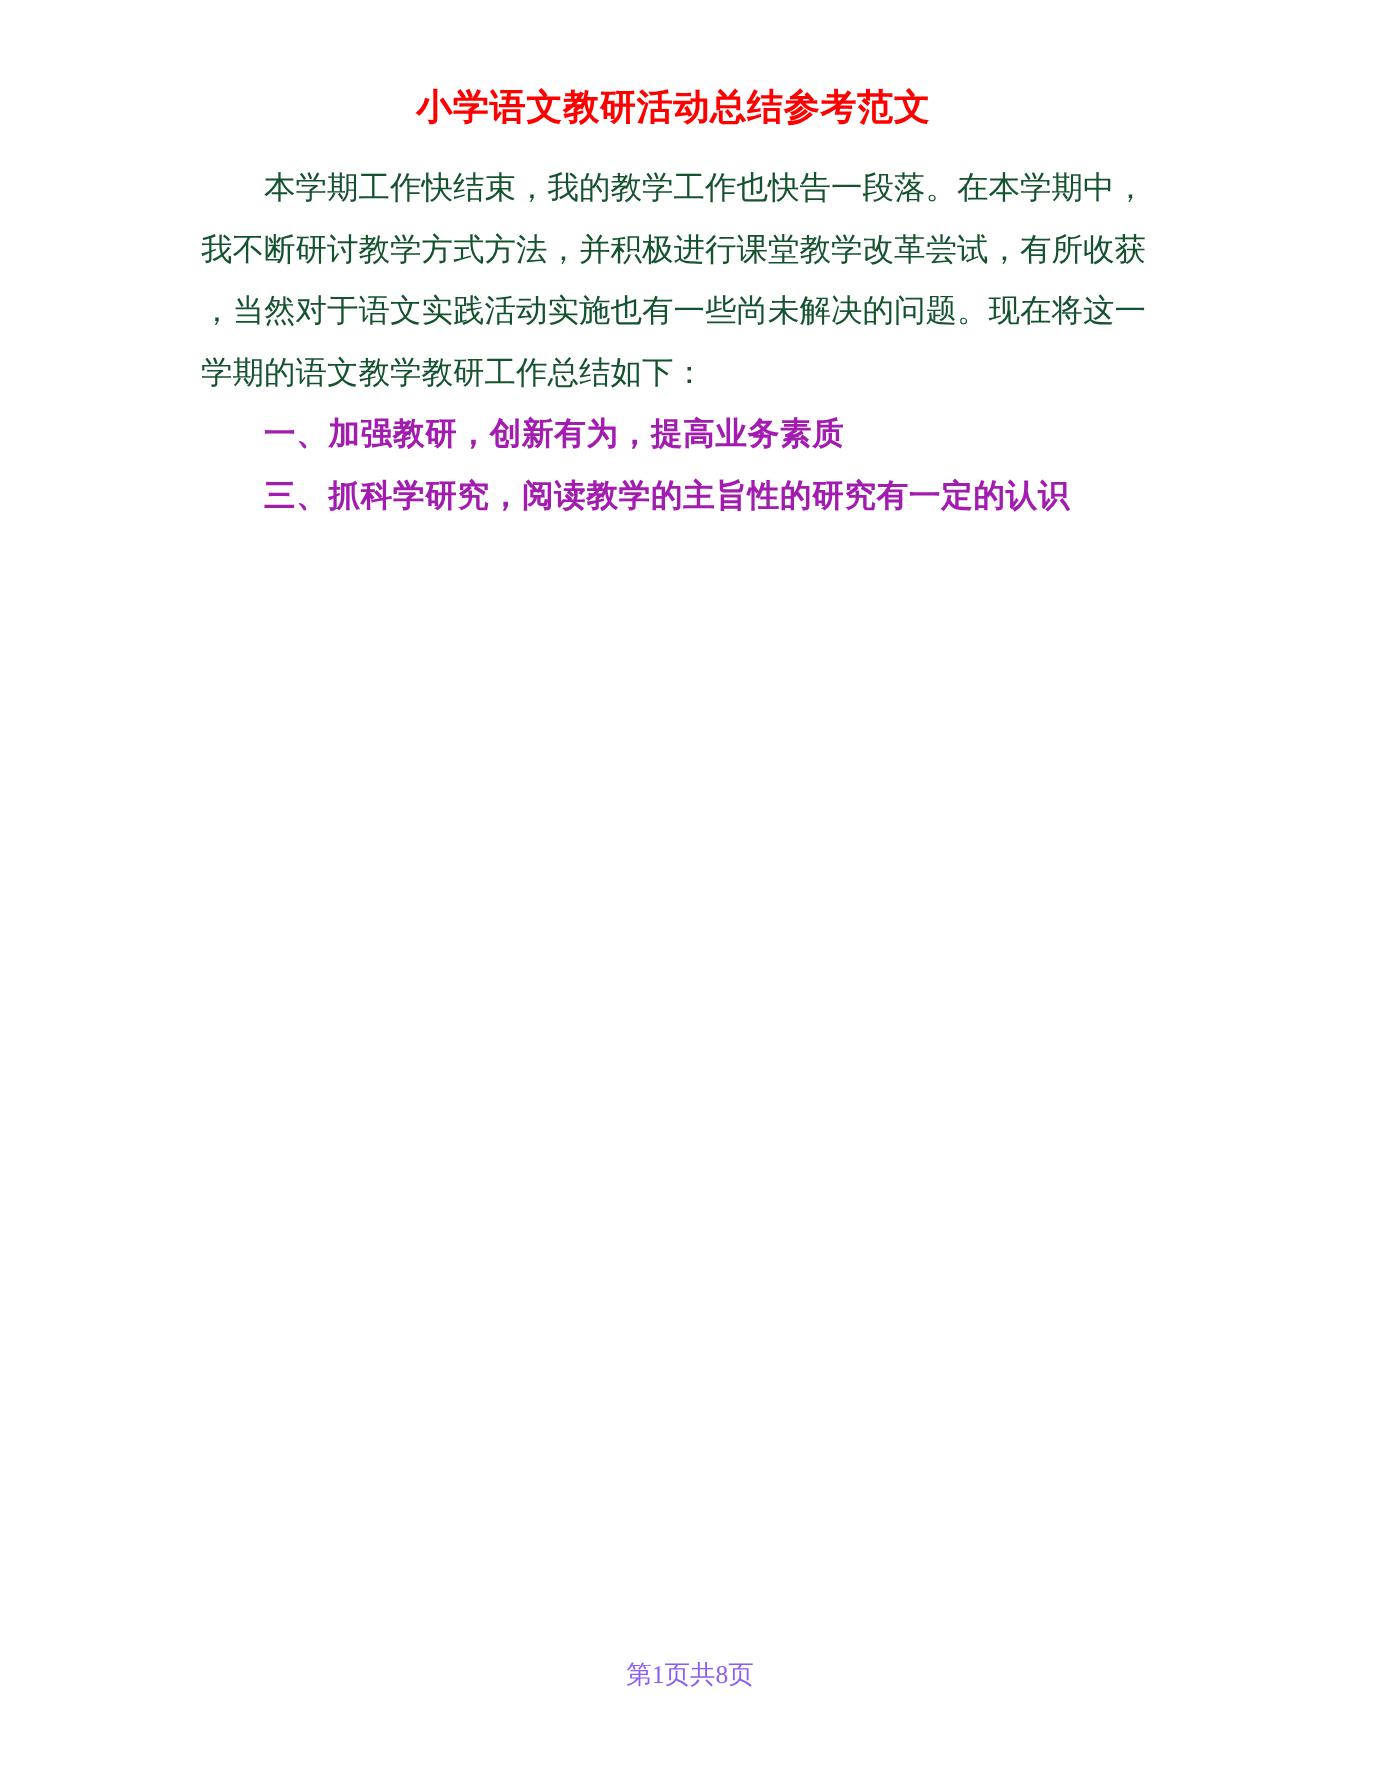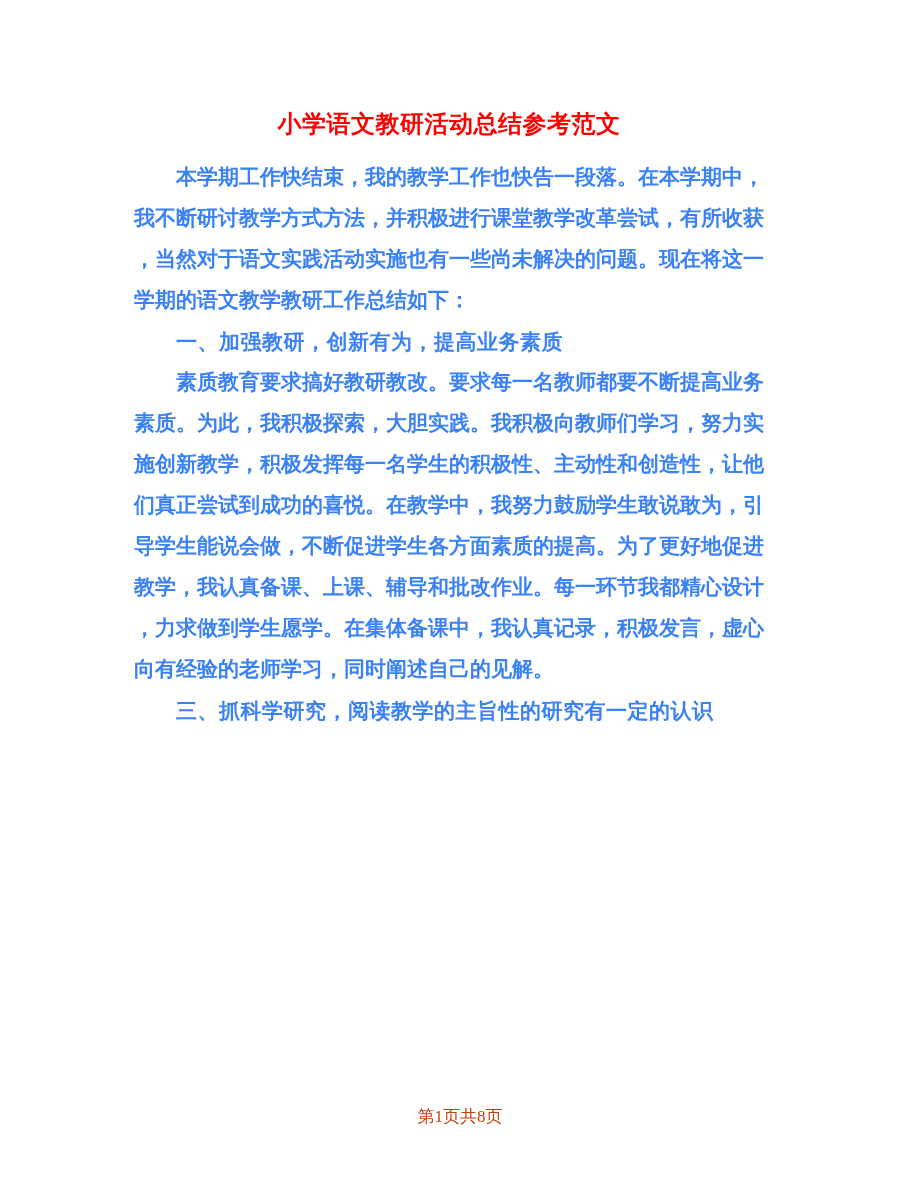--- a/index.html
+++ b/index.html
@@ -13,73 +13,71 @@
     height: 1191px;
     background: #ffffff;
     overflow: hidden;
     box-sizing: border-box;
   }
   .content {
     position: absolute;
     left: 134px;
     top: 0;
     width: 630px;
-    padding-top: 106px;
+    padding-top: 54px;
   }
   .doc-title {
     margin: 0 0 15px 0;
     font-family: "Liberation Sans", "DejaVu Sans", sans-serif;
     font-size: 24px;
     line-height: 36px;
     font-weight: bold;
     text-align: center;
     letter-spacing: 0.5px;
   }
   .body-paragraph {
     margin: 0;
     font-family: "Liberation Serif", "DejaVu Serif", serif;
     font-size: 21px;
     line-height: 41px;
-    color: #3b82f6;
+    color: #14532d;
     text-indent: 2em;
     text-align: justify;
     text-align-last: left;
     word-break: break-all;
     line-break: anywhere;
-    font-weight: bold;
   }
   .section-heading {
     margin: 0;
     font-family: "Liberation Sans", "DejaVu Sans", sans-serif;
     font-size: 21px;
     line-height: 41px;
     font-weight: bold;
-    color: #3b82f6;
+    color: #a21caf;
     text-indent: 2em;
     letter-spacing: 0.5px;
   }
   .page-footer {
     position: absolute;
     left: 0;
     right: 0;
     top: 1104px;
     font-family: "Liberation Serif", "DejaVu Serif", serif;
     font-size: 17px;
     line-height: 26px;
-    color: #c2410c;
+    color: #8b5cf6;
     text-align: center;
   }
 </style>
 </head>
 <body>
 
 <div class="page">
   <div class="content">
     <h1 class="doc-title" style="color: rgb(255, 0, 0);">小学语文教研活动总结参考范文</h1>
     <div id="blocks-container">
         <p class="body-paragraph">本学期工作快结束，我的教学工作也快告一段落。在本学期中，我不断研讨教学方式方法，并积极进行课堂教学改革尝试，有所收获，当然对于语文实践活动实施也有一些尚未解决的问题。现在将这一学期的语文教学教研工作总结如下：</p>
         <p class="section-heading">一、加强教研，创新有为，提高业务素质</p>
-        <p class="body-paragraph">素质教育要求搞好教研教改。要求每一名教师都要不断提高业务素质。为此，我积极探索，大胆实践。我积极向教师们学习，努力实施创新教学，积极发挥每一名学生的积极性、主动性和创造性，让他们真正尝试到成功的喜悦。在教学中，我努力鼓励学生敢说敢为，引导学生能说会做，不断促进学生各方面素质的提高。为了更好地促进教学，我认真备课、上课、辅导和批改作业。每一环节我都精心设计，力求做到学生愿学。在集体备课中，我认真记录，积极发言，虚心向有经验的老师学习，同时阐述自己的见解。</p>
         <p class="section-heading">三、抓科学研究，阅读教学的主旨性的研究有一定的认识</p>
       </div>
   </div>
   <div class="page-footer">第1页共8页</div>
 </div>
 
 </body></html>

